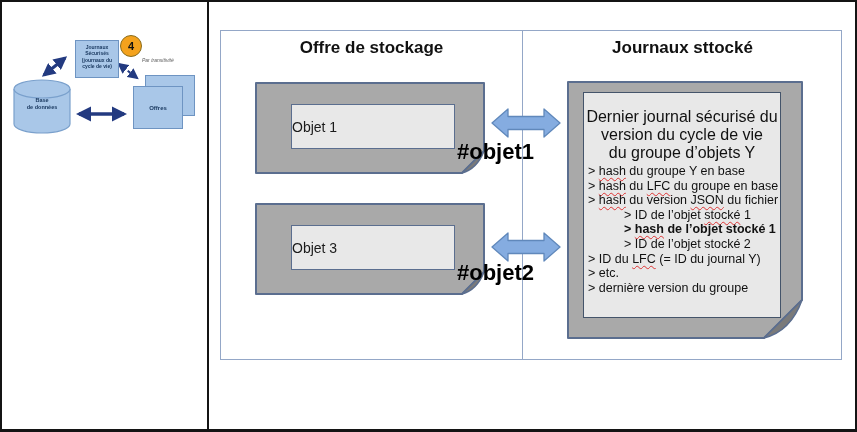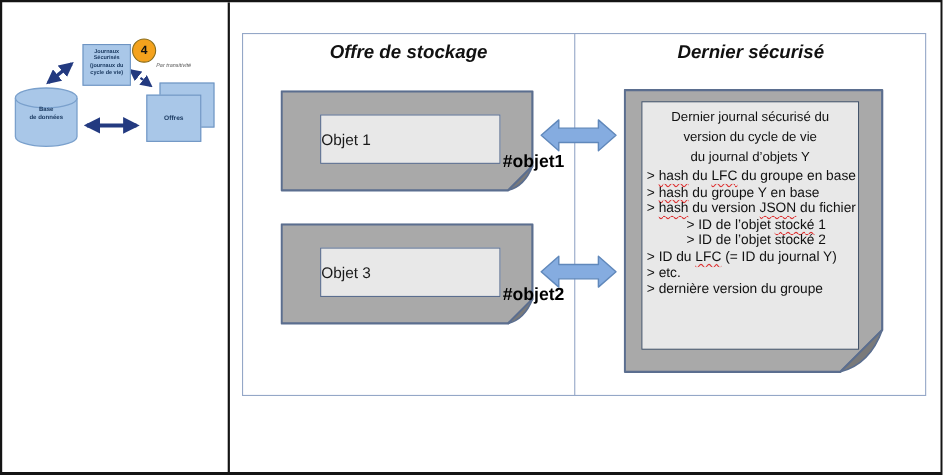--- a/index.html
+++ b/index.html
@@ -18,34 +18,34 @@
   #mini-db-label{left:12px;top:95px;width:56px;font-size:5.5px;line-height:7px;}
   #offers-back{left:143px;top:73px;width:50px;height:41px;}
   #offers-front{left:131px;top:84px;width:50px;height:43px;font-size:6px;line-height:43px;}
   #step-badge{left:118px;top:33px;width:22px;height:22px;border-radius:50%;
     background:#f4a21d;border:1px solid #8a6d1c;box-sizing:border-box;
     text-align:center;font-size:11px;font-weight:bold;line-height:20px;color:#111;}
   #step-caption{left:140px;top:55px;width:40px;font-size:5px;font-style:italic;color:#5a5a5a;}
   
   #blue-frame{left:218px;top:28px;width:622px;height:330px;border:1px solid #94a7c7;box-sizing:border-box;}
   #column-divider{left:520px;top:28px;width:1px;height:330px;background:#94a7c7;}
-  .col-header{top:36px;height:22px;font-size:17px;font-weight:bold;color:#111;text-align:center;font-style:italic;}
+  .col-header{top:36px;height:22px;font-size:17px;font-weight:bold;color:#111;text-align:center;}
   #storage-header{left:219px;width:301px;}
   #journal-header{left:521px;width:319px;}
   .paper-group{overflow:visible;}
   .obj-inner{left:36px;top:22px;width:164px;height:45px;background:#e8e8e8;
     border:1px solid #5b6e8f;box-sizing:border-box;text-align:left;
     font-size:14px;line-height:45px;color:#1a1a1a;}
-  .obj-tag{left:202px;top:57px;font-size:16px;font-weight:bold;color:#000;white-space:nowrap;}
+  .obj-tag{left:202px;top:57px;font-size:22px;font-weight:bold;color:#000;white-space:nowrap;}
   #objet1-group{left:253px;top:80px;width:232px;height:94px;}
   #objet2-group{left:253px;top:201px;width:232px;height:94px;}
   #journal-group{left:565px;top:79px;width:238px;height:260px;}
   #journal-card{left:16px;top:11px;width:198px;height:226px;background:#e8e8e8;
     border:1px solid #44546a;box-sizing:border-box;overflow:hidden;}
-  #journal-title{padding-top:4px;text-align:center;font-size:12px;line-height:18px;color:#111;}
+  #journal-title{padding-top:15px;text-align:center;font-size:16px;line-height:18px;color:#111;}
   #journal-list{padding:2px 2px 0 4px;font-size:12.5px;line-height:14.6px;color:#111;white-space:nowrap;}
   .jline.ind{padding-left:36px;}
   .jline.b{font-weight:bold;}
   .sq{text-decoration:underline;text-decoration-style:wavy;text-decoration-color:#d33;
       text-decoration-thickness:1px;text-underline-offset:2px;}
   .big-arrow{overflow:visible;}
 </style>
 </head>
 <body>
 
@@ -92,21 +92,21 @@
     <span>4</span>
   </div>
   <div class="abs" id="step-caption">Par transitivité</div>
 
   <div class="abs" id="panel-divider"></div>
 
   <div class="abs" id="blue-frame"></div>
   <div class="abs" id="column-divider"></div>
 
   <div class="abs col-header" id="storage-header">Offre de stockage</div>
-  <div class="abs col-header" id="journal-header">Dernier sécurisé</div>
+  <div class="abs col-header" id="journal-header">Journaux sttocké</div>
 
   <div class="abs paper-group" id="objet1-group">
     <svg width="232" height="94" viewBox="0 0 232 94">
       <path d="M1 1 H229 V69 L207 91 H1 Z" fill="#a9a9a9" stroke="#5b6e8f" stroke-width="2" stroke-linejoin="round"></path>
       <path d="M207 91 L229 69 Q222 87 207 91 Z" fill="#7a7a7a" stroke="#5b6e8f" stroke-width="1.5" stroke-linejoin="round"></path>
     </svg>
     <div class="abs obj-inner">
       <span>Objet 1</span>
     </div>
     <div class="abs obj-tag">#objet1</div>
@@ -132,27 +132,28 @@
 
   <div class="abs paper-group" id="journal-group">
     <svg width="238" height="260" viewBox="0 0 238 260">
       <path d="M1 1 H235 V219 L197 257 H1 Z" fill="#a9a9a9" stroke="#5b6e8f" stroke-width="2" stroke-linejoin="round"></path>
       <path d="M197 257 L235 219 Q224 250 197 257 Z" fill="#7a7a7a" stroke="#5b6e8f" stroke-width="1.5" stroke-linejoin="round"></path>
     </svg>
     <div class="abs" id="journal-card">
       <div id="journal-title">
         <div>Dernier journal sécurisé du</div>
         <div>version du cycle de vie</div>
-        <div>du journal d’objets Y</div>
+        <div>du groupe d’objets Y</div>
       </div>
       <div id="journal-list">
+          <div class="jline"><span>&gt; </span><span class="sq">hash</span><span> du groupe Y en base</span></div>
           <div class="jline"><span>&gt; </span><span class="sq">hash</span><span> du </span><span class="sq">LFC</span><span> du groupe en base</span></div>
-          <div class="jline"><span>&gt; </span><span class="sq">hash</span><span> du groupe Y en base</span></div>
           <div class="jline"><span>&gt; </span><span class="sq">hash</span><span> du version </span><span class="sq">JSON</span><span> du fichier</span></div>
           <div class="jline ind"><span>&gt; ID de l’objet </span><span class="sq">stocké</span><span> 1</span></div>
+          <div class="jline ind b"><span>&gt; </span><span class="sq">hash</span><span> de l’objet stocké 1</span></div>
           <div class="jline ind"><span>&gt; ID de l’objet stocké 2</span></div>
           <div class="jline"><span>&gt; ID du </span><span class="sq">LFC</span><span> (= ID du journal Y)</span></div>
           <div class="jline"><span>&gt; etc.</span></div>
           <div class="jline"><span>&gt; dernière version du groupe</span></div>
         </div>
     </div>
   </div>
 
 </div>
 

